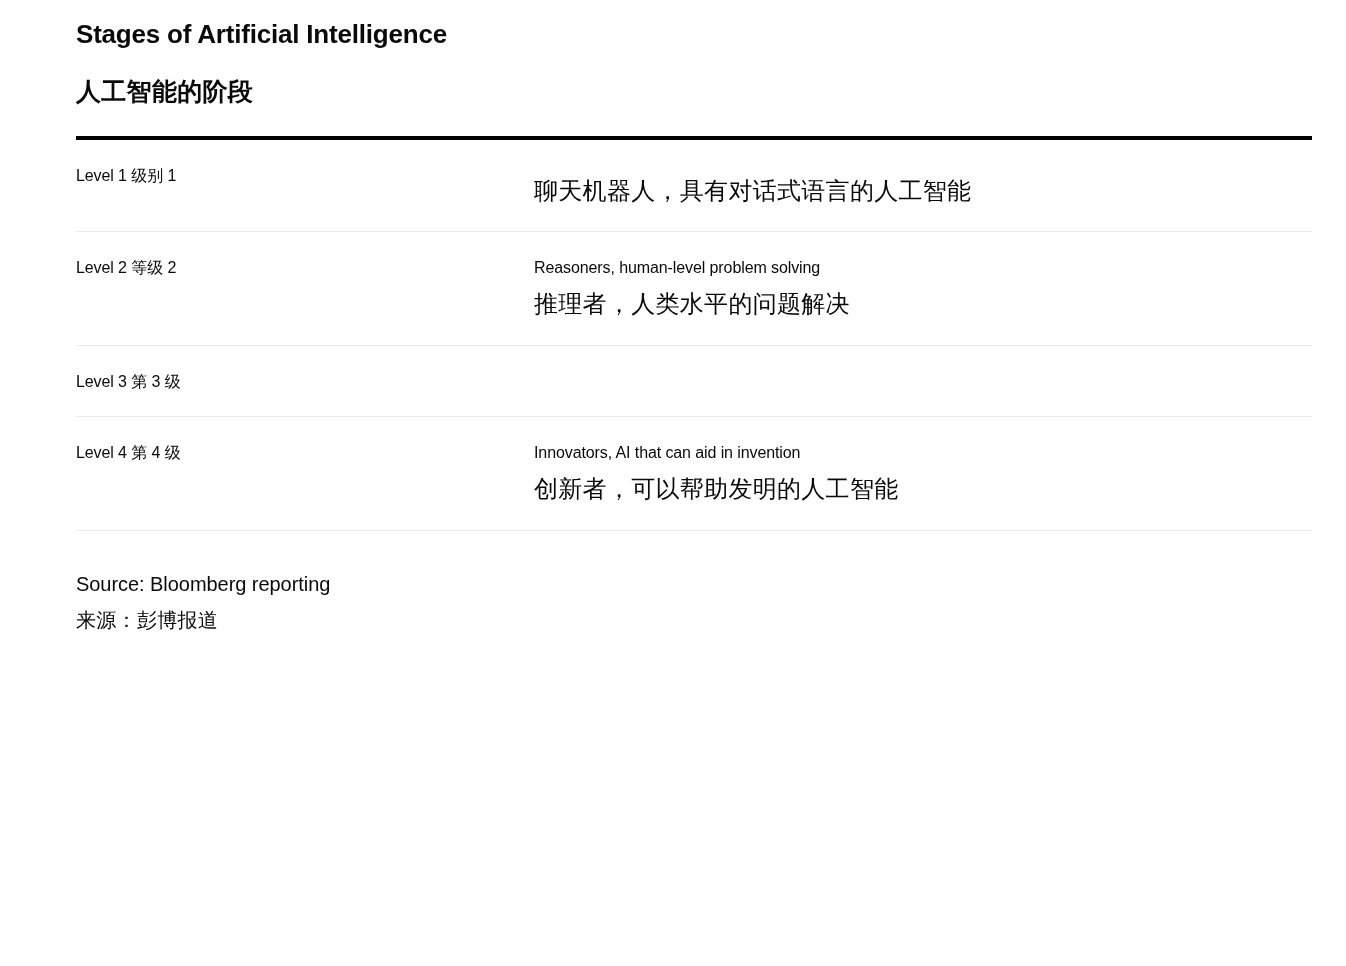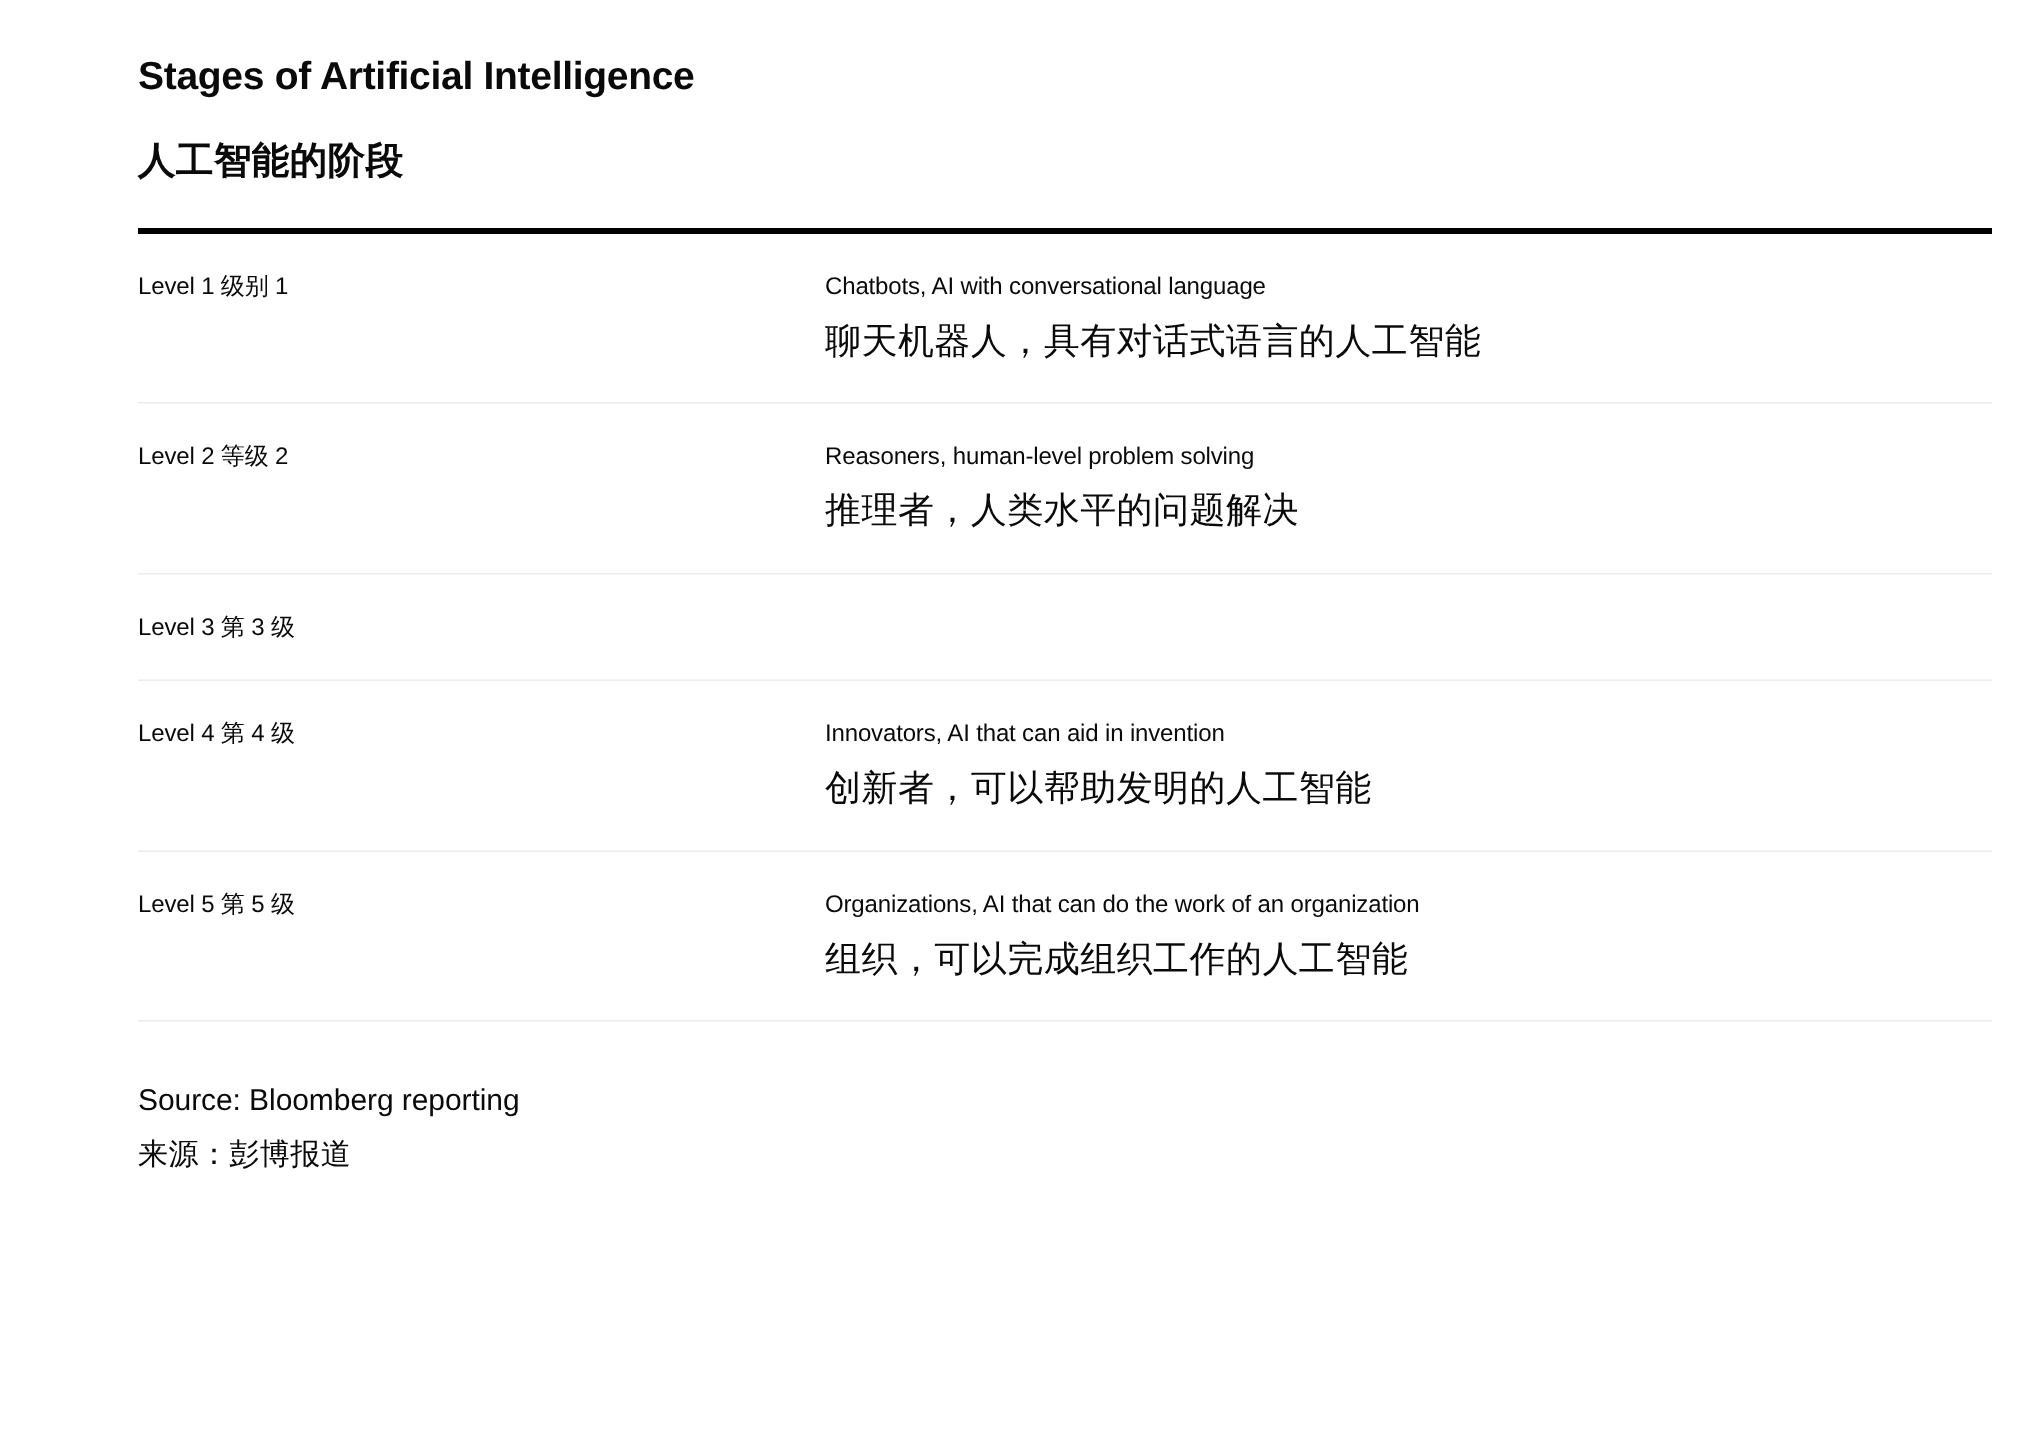--- a/index.html
+++ b/index.html
@@ -14,21 +14,21 @@
     font-family: "Liberation Sans", "DejaVu Sans", sans-serif;
     color: #0a0a0a;
     -webkit-font-smoothing: antialiased;
     overflow: hidden;
   }
 
   .page {
     position: relative;
     width: 1346px;
     height: 944px;
-    padding: 16px;
+    padding: 0;
   }
 
   
   .header {
     padding: 18px 0 0 76px;
   }
 
   .title-en {
     font-size: 26px;
     font-weight: 700;
@@ -140,21 +140,20 @@
 
   <div class="rule-thick"></div>
 
   <div class="table">
 
     <div class="row">
       <div class="cell-level">
         <div class="line-en">Level 1  级别 1</div>
       </div>
       <div class="cell-desc">
-        <div class="line-en">Chatbots, AI with conversational language</div>
         <div class="line-zh">聊天机器人，具有对话式语言的人工智能</div>
       </div>
     </div>
 
     <div class="row">
       <div class="cell-level">
         <div class="line-en">Level 2  等级 2</div>
       </div>
       <div class="cell-desc">
         <div class="line-en">Reasoners, human-level problem solving</div>
@@ -171,29 +170,20 @@
     <div class="row">
       <div class="cell-level">
         <div class="line-en">Level 4  第 4 级</div>
       </div>
       <div class="cell-desc">
         <div class="line-en">Innovators, AI that can aid in invention</div>
         <div class="line-zh">创新者，可以帮助发明的人工智能</div>
       </div>
     </div>
 
-    <div class="row">
-      <div class="cell-level">
-        <div class="line-en">Level 5  第 5 级</div>
-      </div>
-      <div class="cell-desc">
-        <div class="line-en">Organizations, AI that can do the work of an organization</div>
-        <div class="line-zh">组织，可以完成组织工作的人工智能</div>
-      </div>
-    </div>
 
   </div>
 
   <div class="source">
     <div class="source-en">Source: Bloomberg reporting</div>
     <div class="source-zh">来源：彭博报道</div>
   </div>
 
 </div>
 

